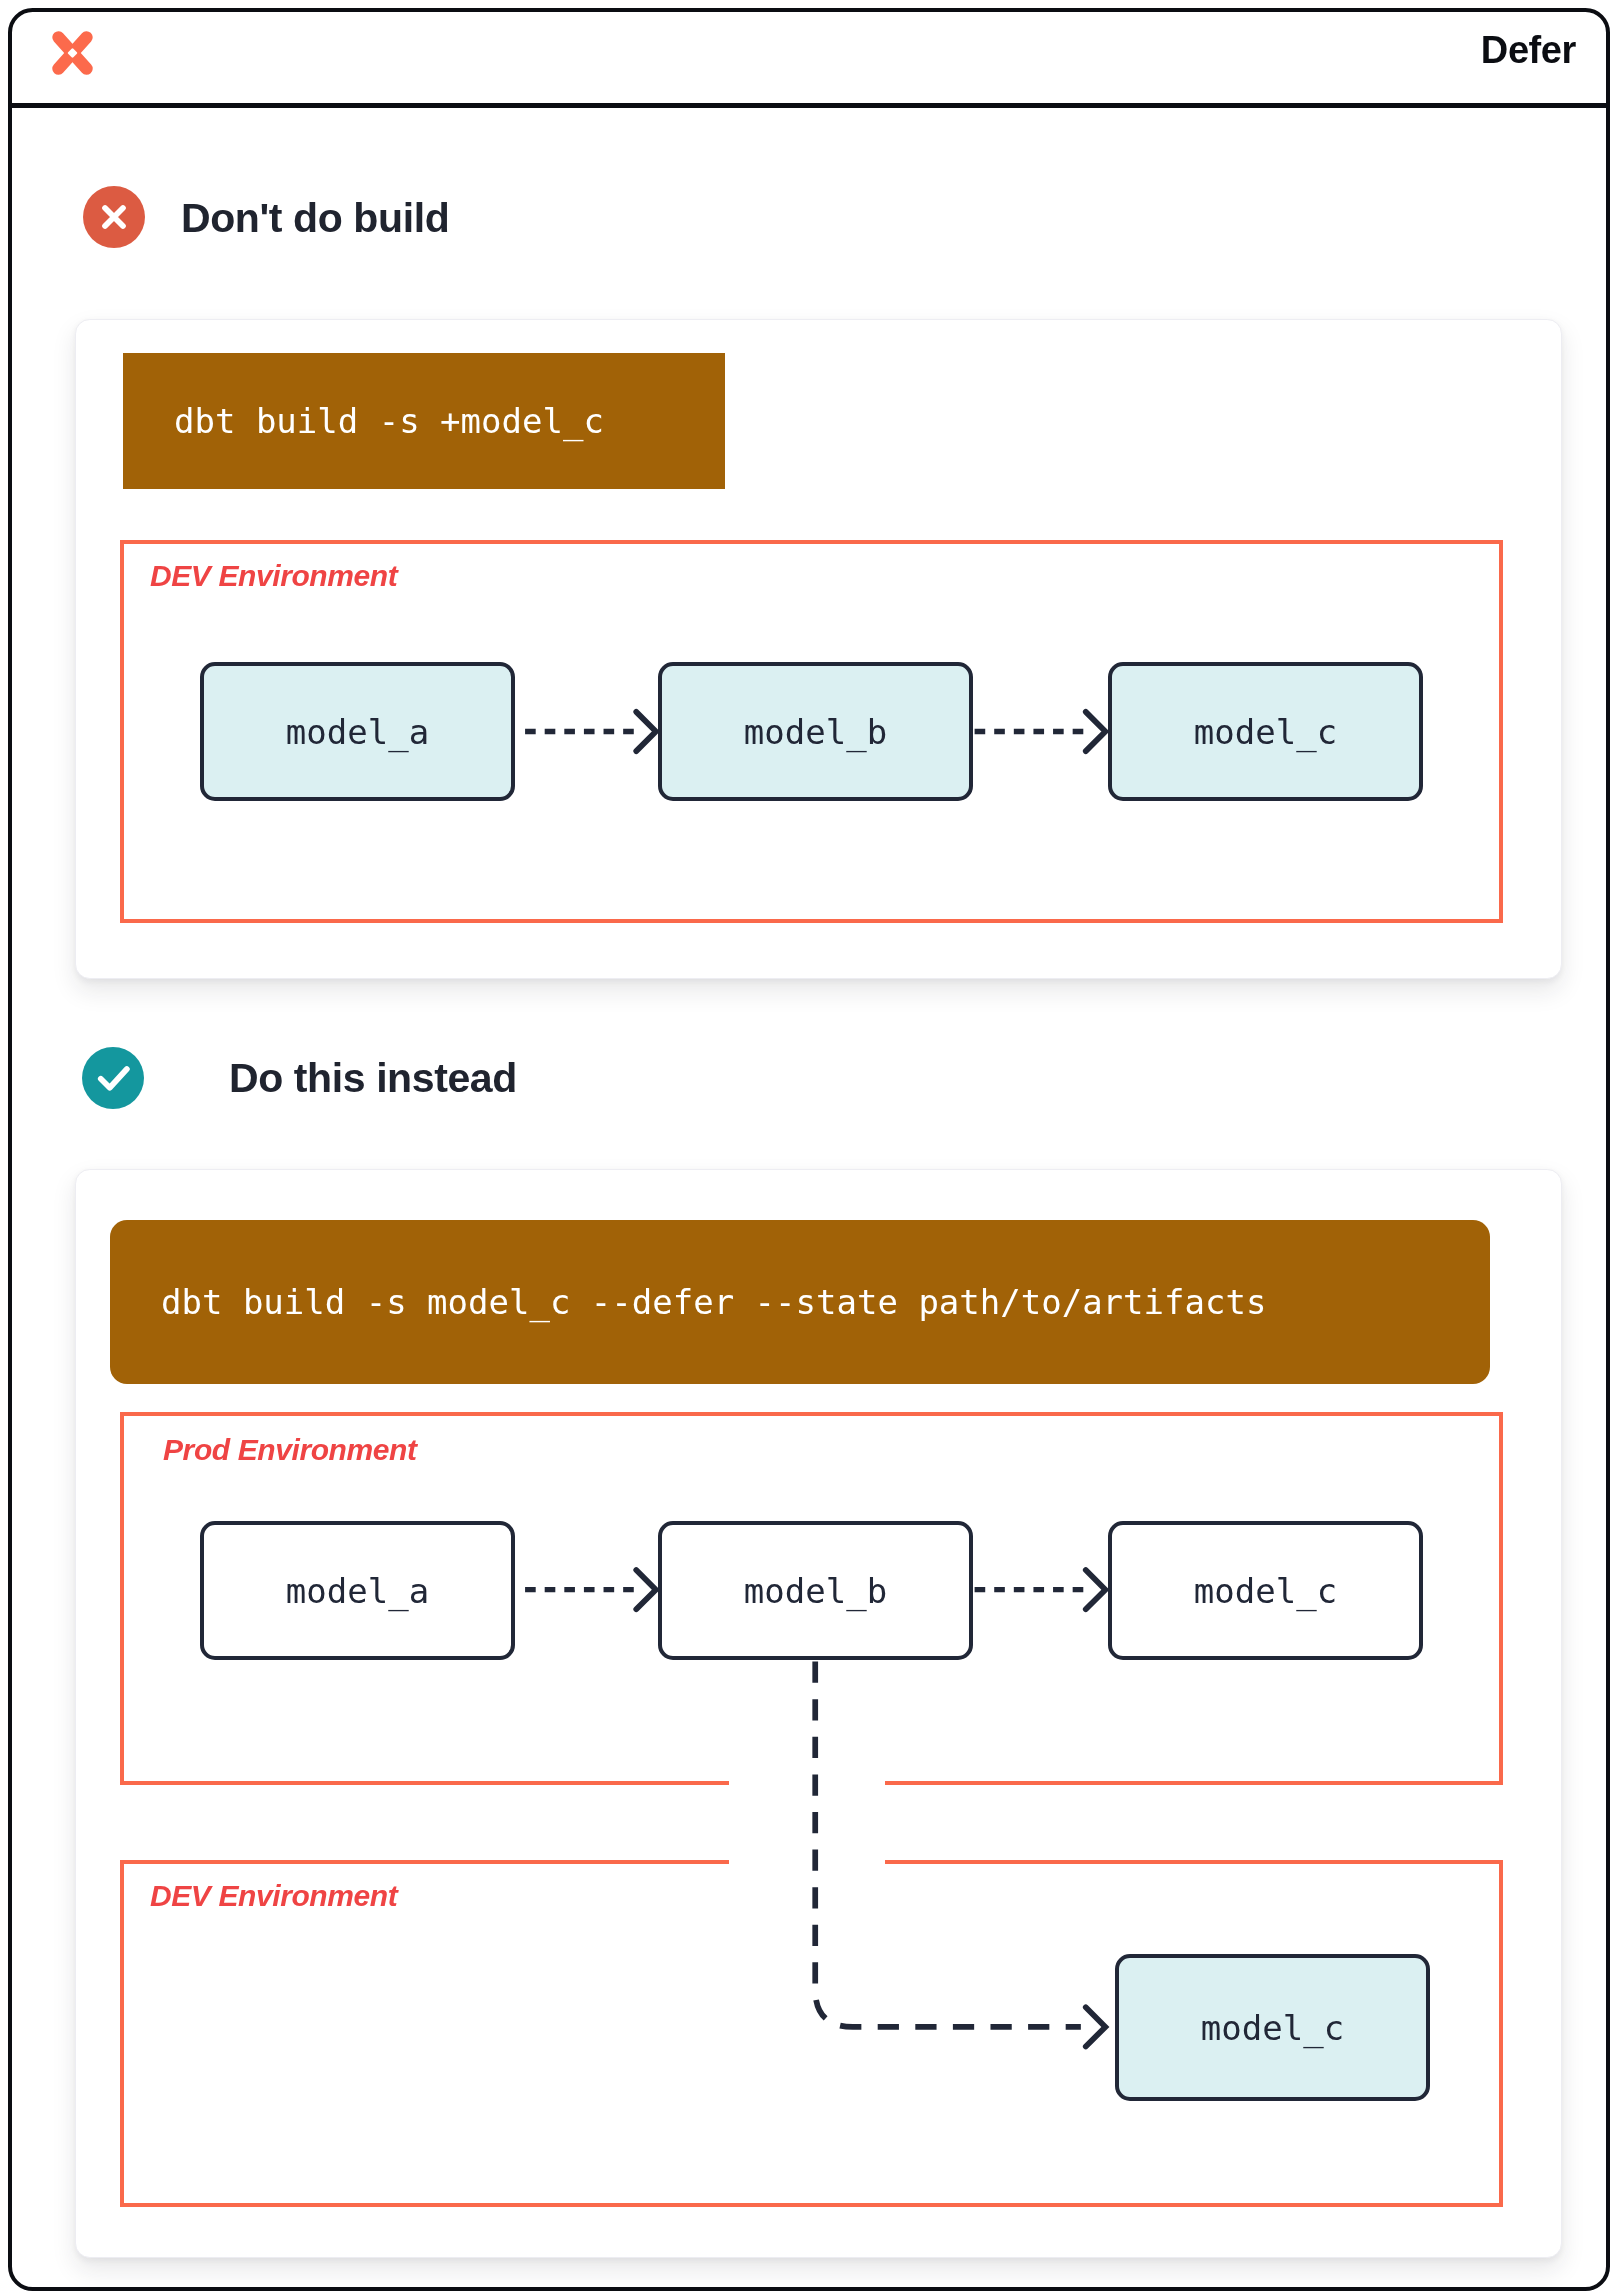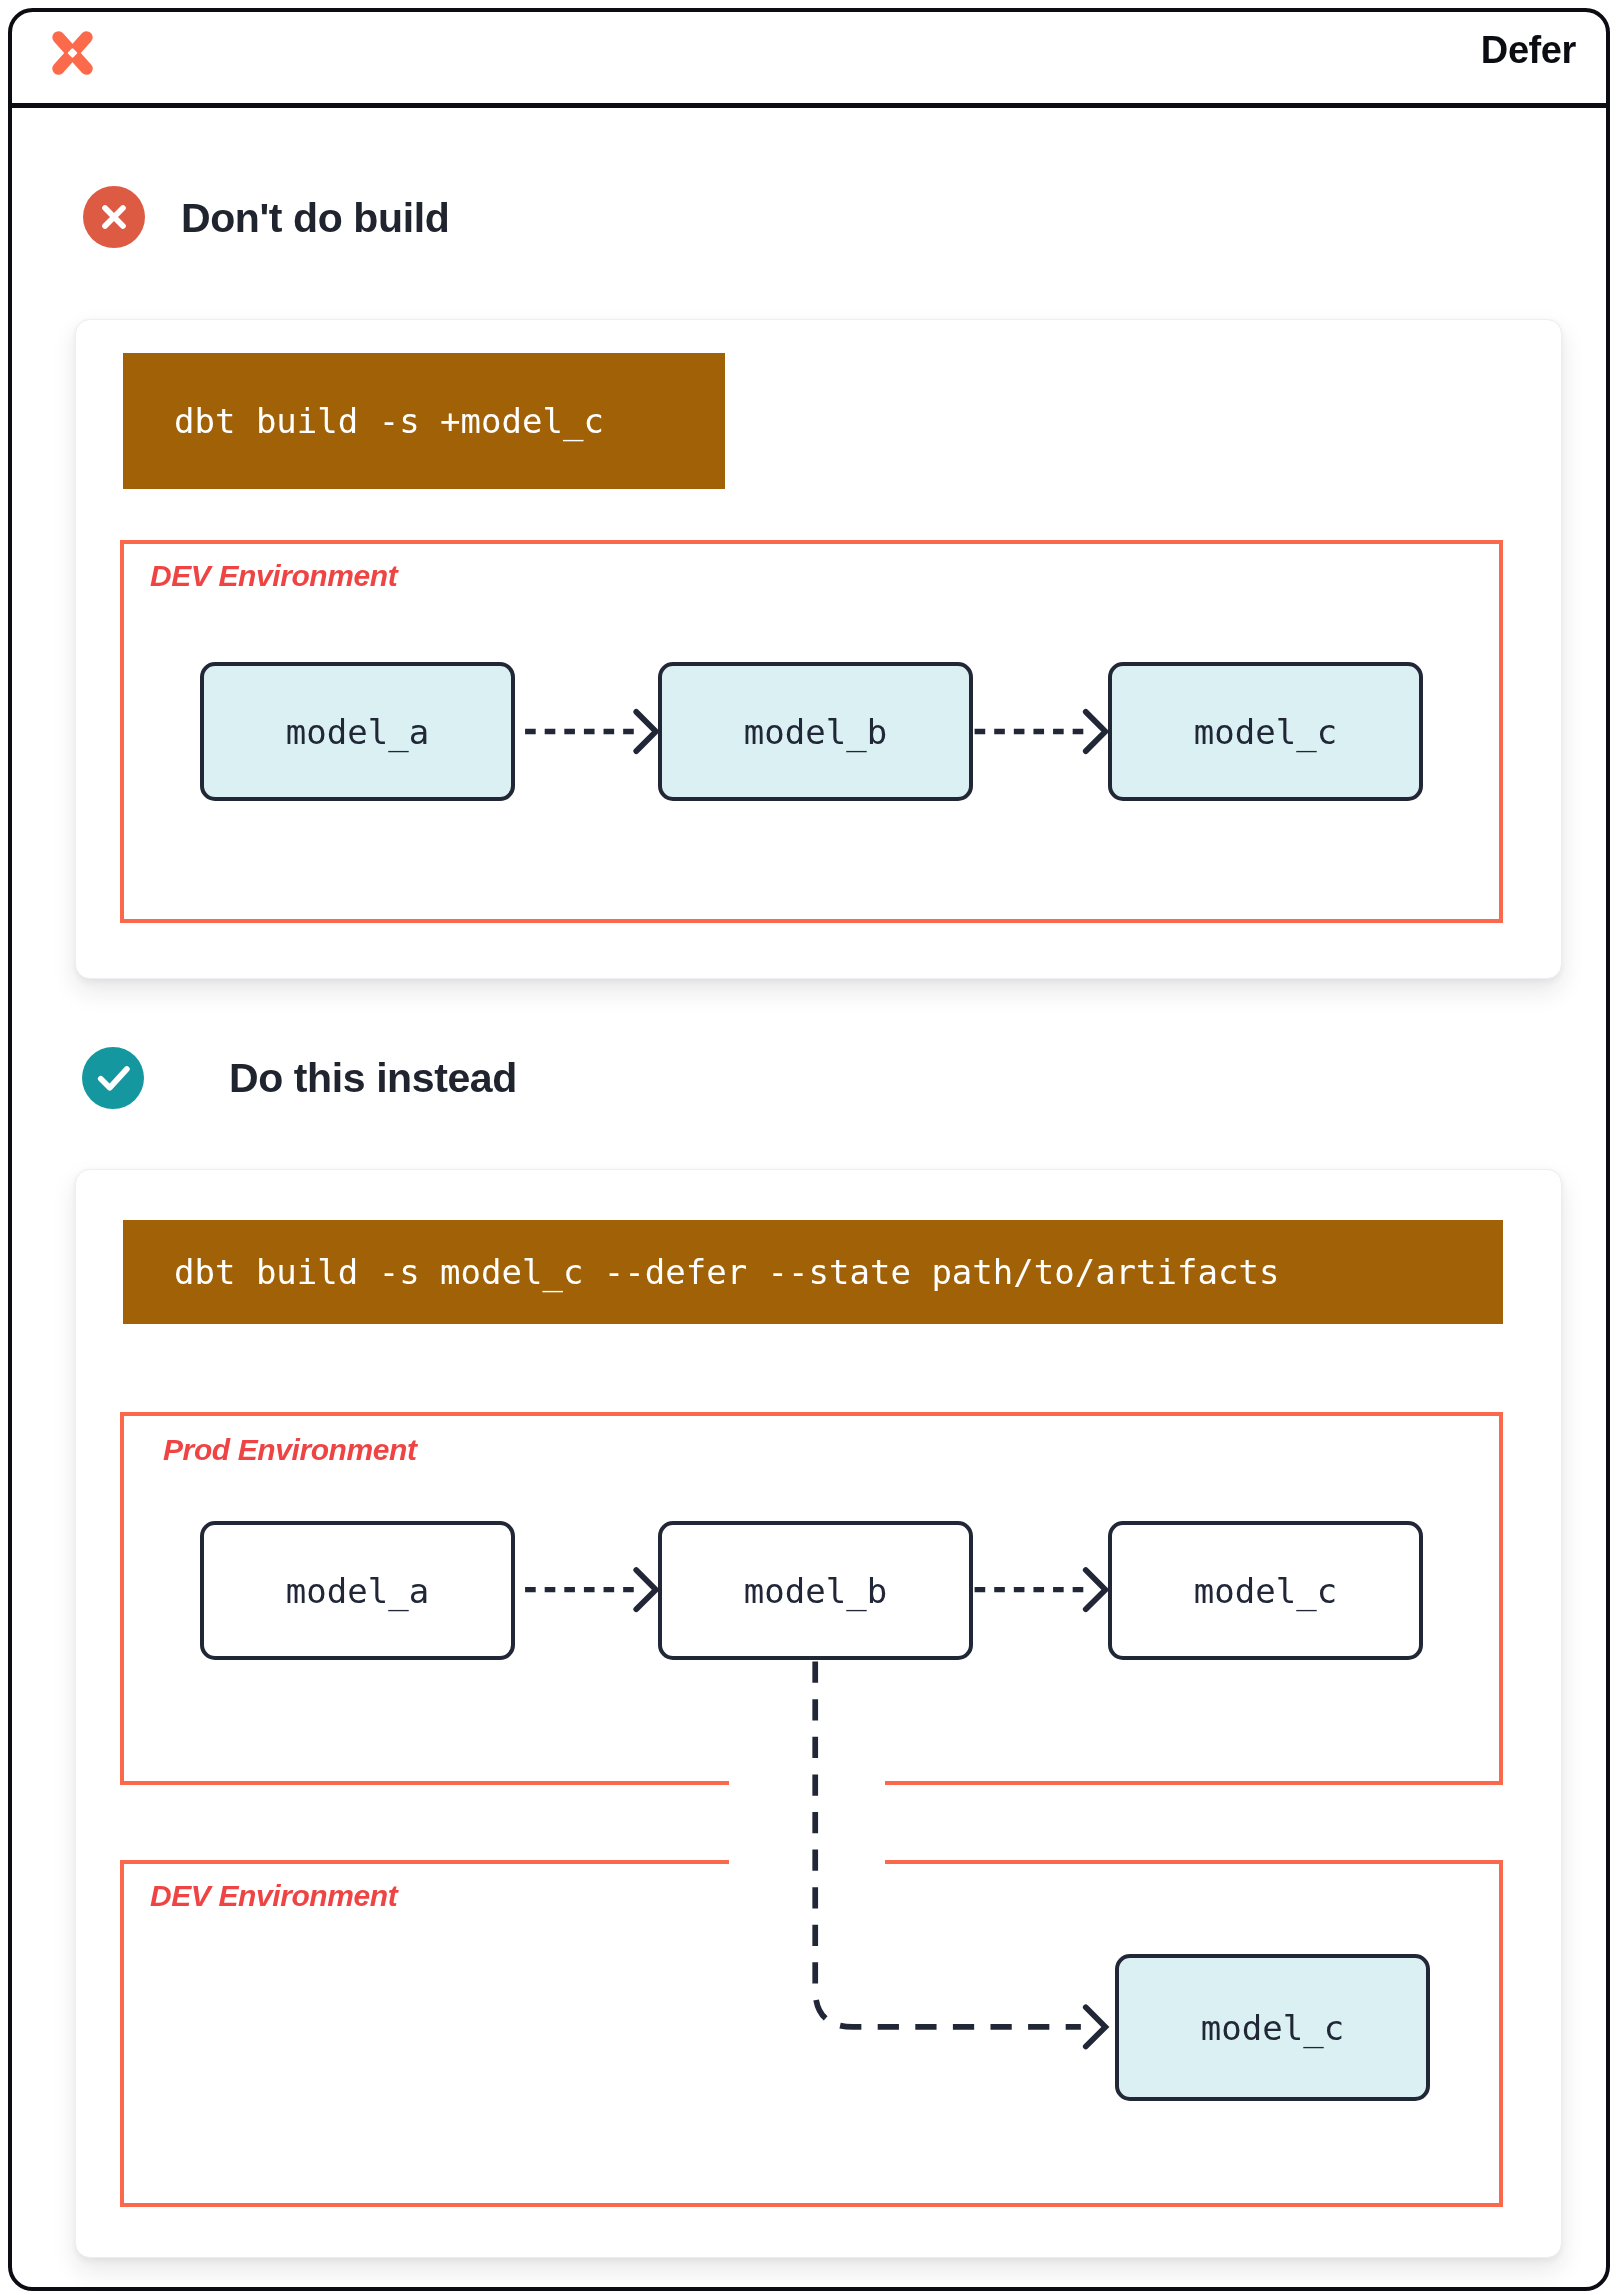--- a/index.html
+++ b/index.html
@@ -100,21 +100,21 @@
 
   <div class="abs badge badge-check" style="left:82px;top:1047px;">
     <svg width="62" height="62" viewBox="0 0 76 76">
       <path d="M23 39 L34 50 L55 27" stroke="#ffffff" stroke-width="7" stroke-linecap="round" stroke-linejoin="round" fill="none"></path>
     </svg>
   </div>
   <div class="abs section-heading" style="left:181px;top:1055px;margin-left:48px;">Do this instead</div>
 
   <div class="abs card" style="left:75px;top:1169px;width:1485px;height:1087px;"></div>
 
-  <div class="abs command" style="left:123px;top:1220px;width:1380px;height:104px;">
+  <div class="abs command" style="left:110px;top:1220px;width:1380px;height:164px;border-radius:17px;">
     <span>dbt build -s model_c --defer --state path/to/artifacts</span>
   </div>
 
   <div class="abs env" style="left:120px;top:1412px;width:1383px;height:373px;"></div>
   <div class="abs env-label" style="left:163px;top:1433px;">Prod Environment</div>
 
   <div class="abs node" style="left:200px;top:1521px;width:315px;height:139px;">
     <span>model_a</span>
   </div>
   <div class="abs node" style="left:658px;top:1521px;width:315px;height:139px;">

